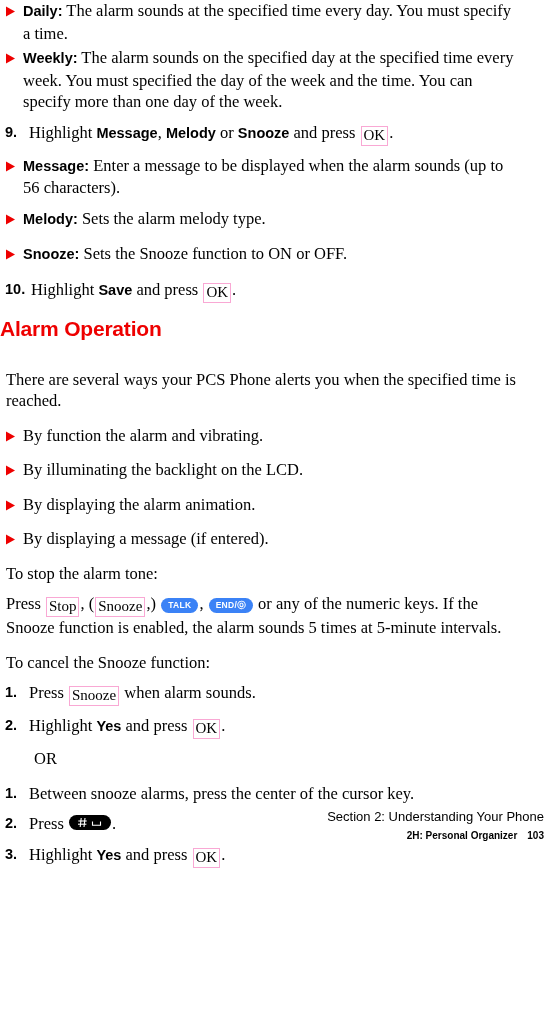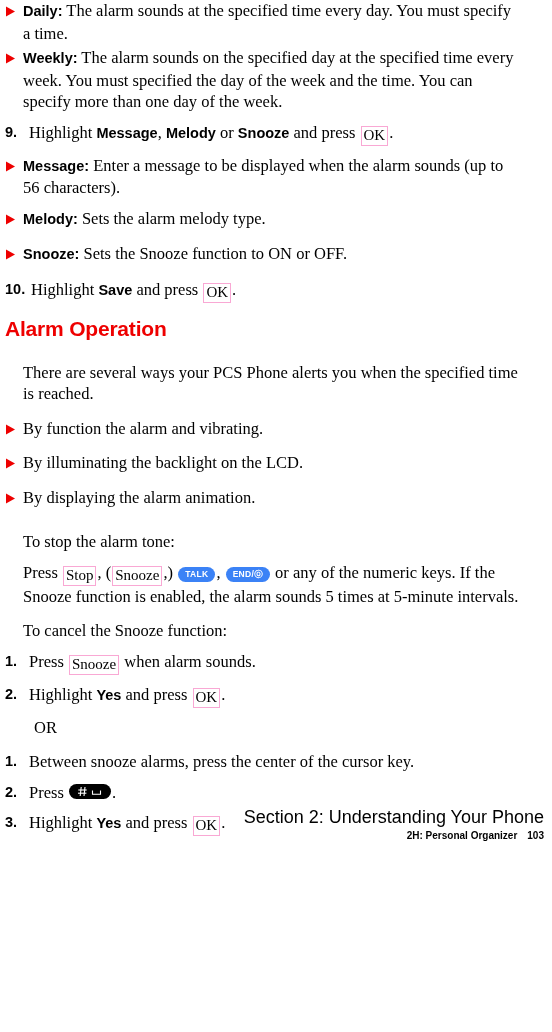--- a/index.html
+++ b/index.html
@@ -64,21 +64,21 @@
     line-height: 21.5px;
   }
   .num.wide { width: 26px; }
   .num-body {
     flex: 1 1 auto;
     padding-right: 30px;
   }
 
   
   .para {
-    padding-left: 23px;
+    padding-left: 6px;
     padding-right: 30px;
     margin-bottom: 3px;
     font-size: 16.5px;
     line-height: 21.5px;
   }
   .para.indent-or {
     padding-left: 34px;
   }
 
   
@@ -130,36 +130,35 @@
   .pill-glyph svg { display: block; }
 
   
   .section-heading {
     color: #ee0000;
     font-family: "Liberation Sans", "DejaVu Sans", sans-serif;
     font-weight: bold;
     font-size: 21px;
     line-height: 24px;
     letter-spacing: -0.2px;
-    padding-left: 5px;
     margin-top: 14px;
-    margin-bottom: 21px;
+    margin-bottom: 28px;
   }
 
   
   .footer {
     position: absolute;
     right: 8px;
     bottom: 7px;
     text-align: right;
     font-family: "Liberation Sans", "DejaVu Sans", sans-serif;
     color: #000;
   }
   .footer-line1 {
-    font-size: 18px;
+    font-size: 13px;
     line-height: 18px;
     white-space: nowrap;
   }
   .footer-line2 {
     font-size: 10px;
     font-weight: bold;
     line-height: 19px;
     white-space: nowrap;
   }
   .footer-page {
@@ -272,20 +271,28 @@
     <span class="tri">
       <svg width="11" height="11" viewBox="0 0 11 11">
           <polygon points="1,0.5 10,5.5 1,10.5" fill="#ee0000"></polygon>
         </svg>
     </span>
     <span class="bullet-body">By displaying the alarm animation.</span>
   </div>
 
   <div class="spacer-10"></div>
 
+  <div class="row bullet-row">
+    <span class="tri">
+      <svg width="11" height="11" viewBox="0 0 11 11">
+          <polygon points="1,0.5 10,5.5 1,10.5" fill="#ee0000"></polygon>
+        </svg>
+    </span>
+    <span class="bullet-body">By displaying a message (if entered).</span>
+  </div>
 
   <div class="spacer-10"></div>
 
   <div class="para">To stop the alarm tone:</div>
 
   <div class="spacer-6"></div>
 
   <div class="para"><span>Press </span><span class="key-box">Stop</span><span>, (</span><span class="key-box">Snooze</span><span>,) </span><span class="pill">TALK</span><span>, </span><span class="pill"><span>END/</span><span>ⓞ</span></span><span> or any of the numeric keys. If the Snooze function is enabled, the alarm sounds 5 times at 5-minute intervals.</span></div>
 
   <div class="spacer-10"></div>

